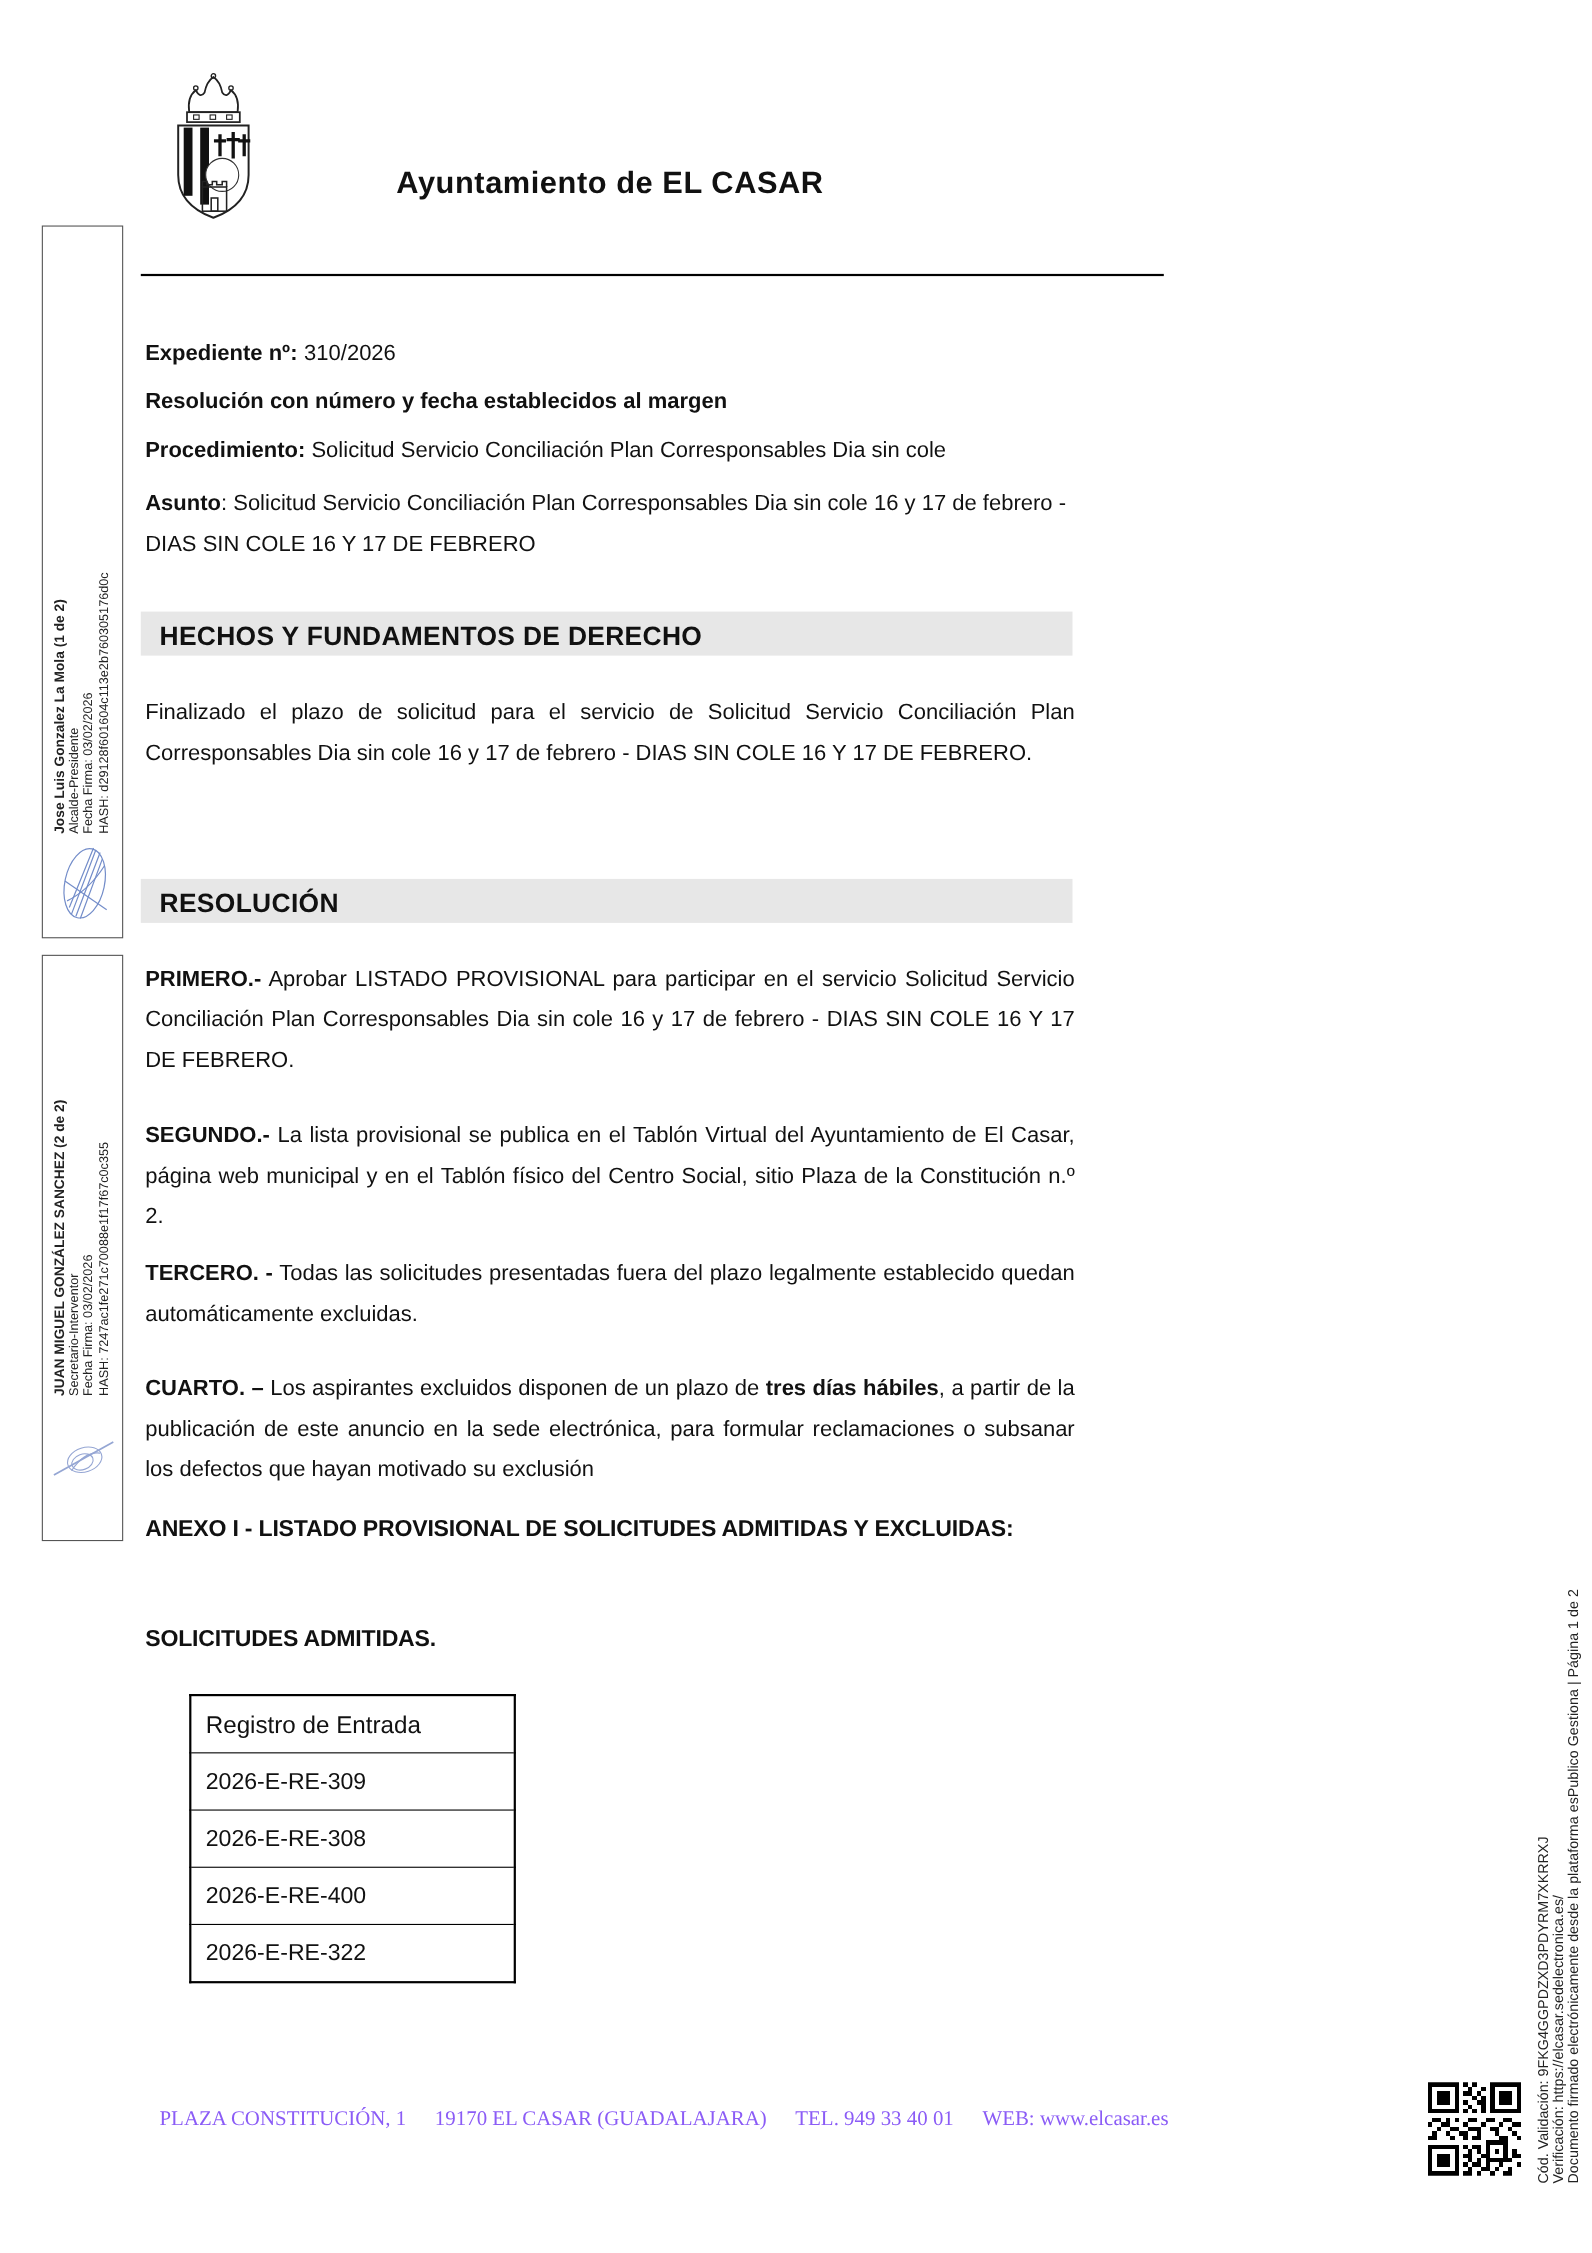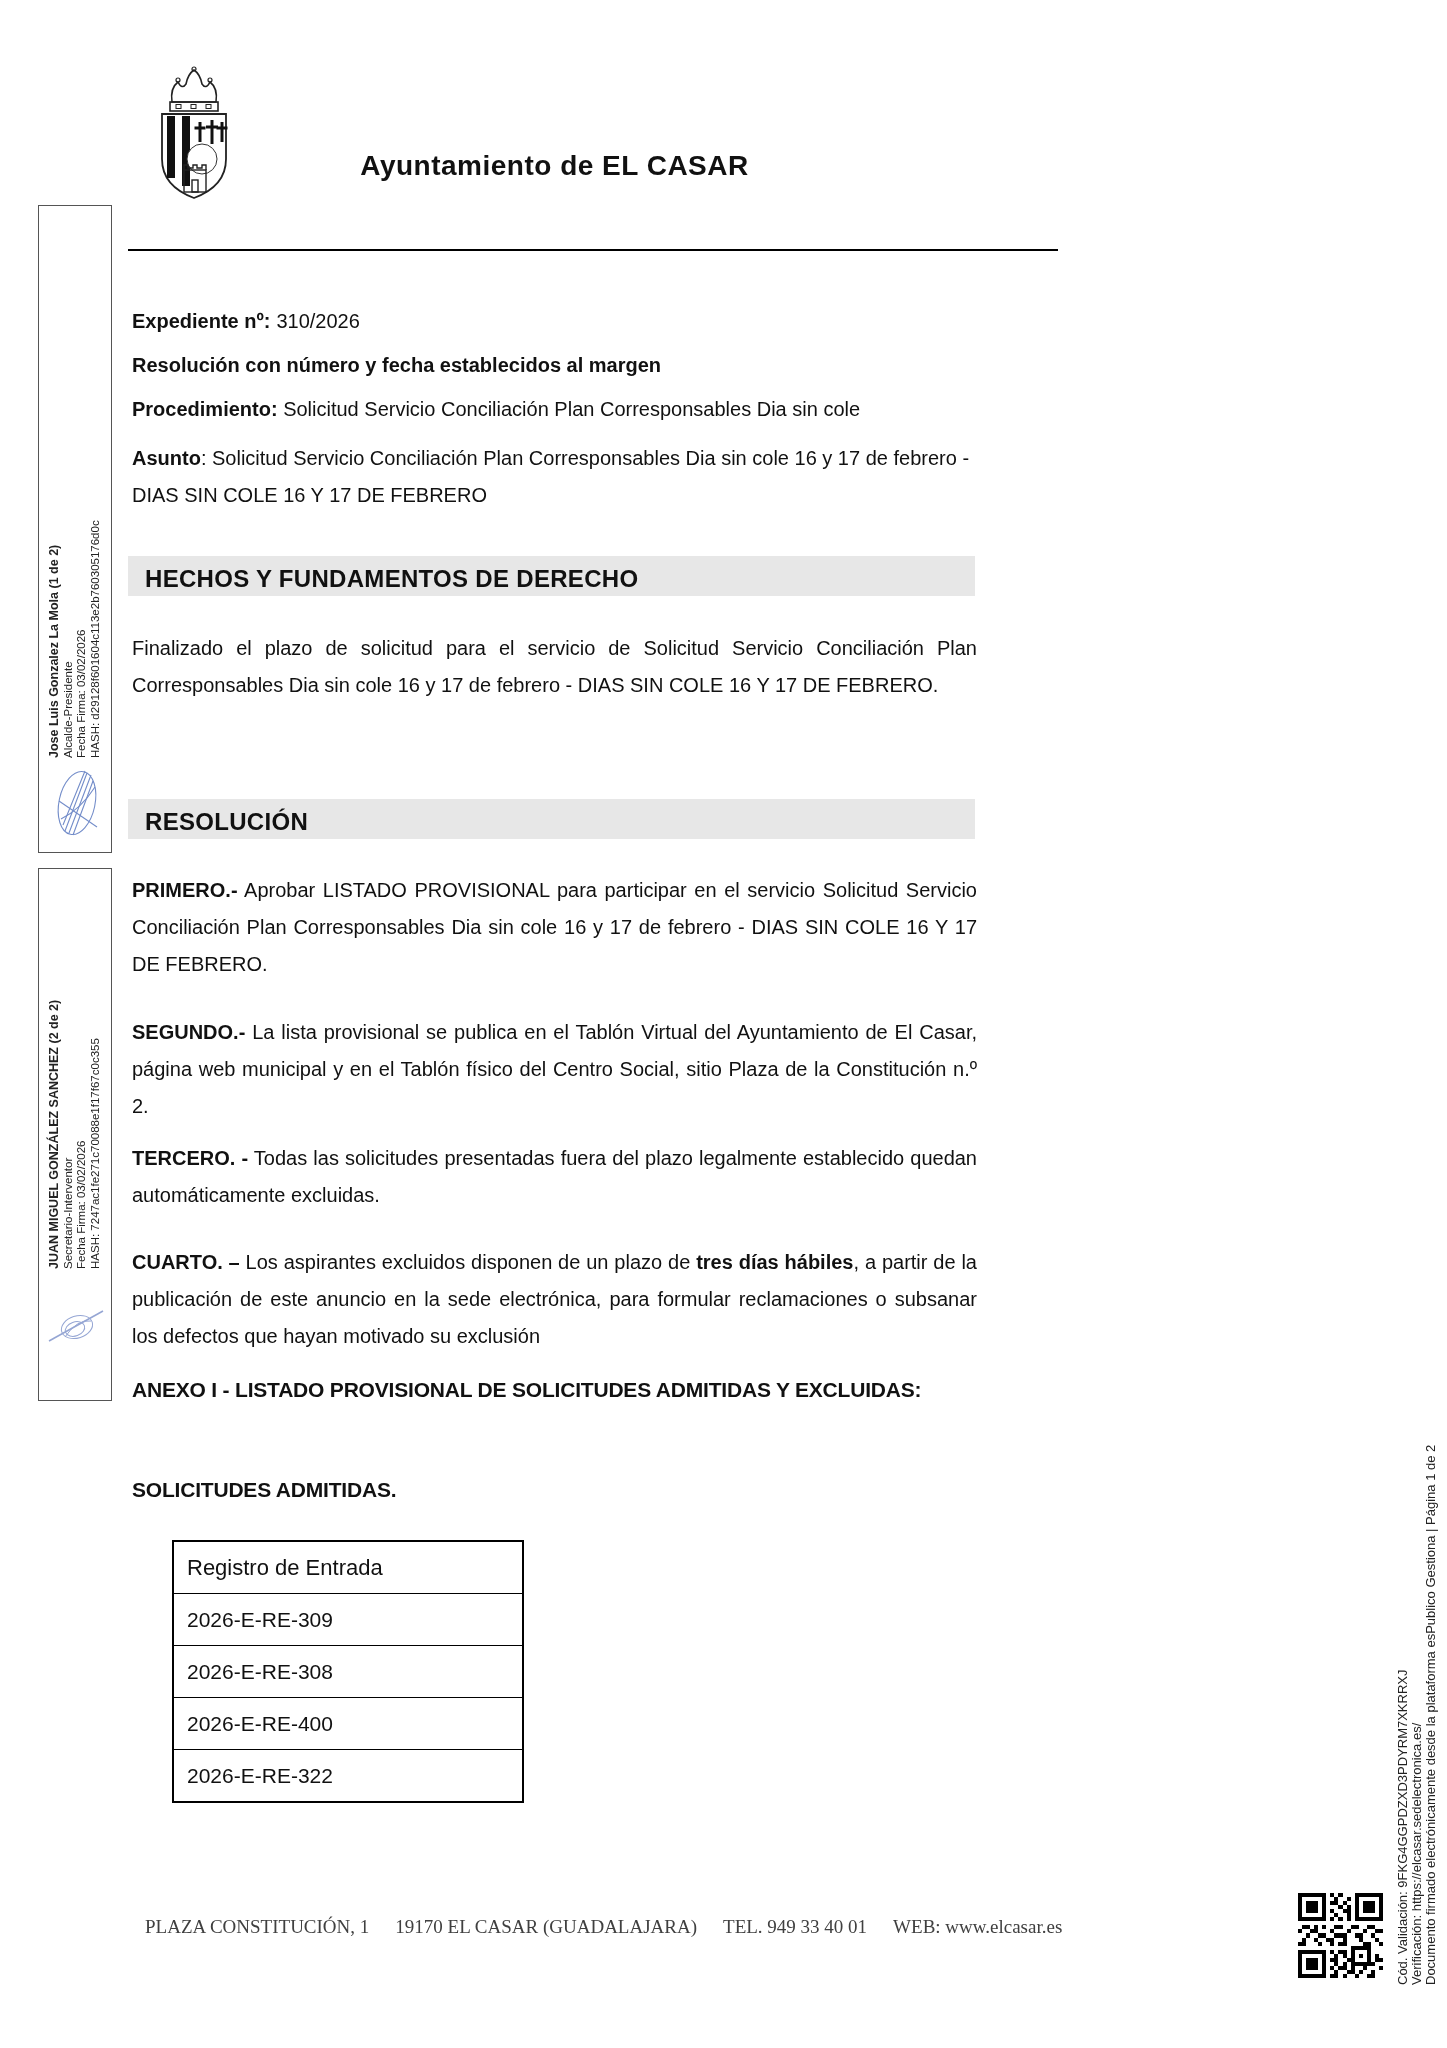--- a/index.html
+++ b/index.html
@@ -23,27 +23,27 @@
   .section-bar{left:128px;width:847px;height:40px;background:#e7e7e7;
     font-size:24px;font-weight:bold;line-height:46px;padding-left:17px;
     box-sizing:border-box;letter-spacing:.3px;}
 
   .para{left:132px;width:845px;font-size:20px;line-height:37px;text-align:justify;}
   .para b{font-weight:bold;}
 
   .anexo-title{left:132px;width:910px;font-size:21px;font-weight:bold;letter-spacing:-0.2px;}
 
   
-  .reg-table{left:172px;top:1540px;width:352px;border:2px solid #000;border-collapse:collapse;}
+  .reg-table{left:172px;top:1540px;width:297px;border:2px solid #000;border-collapse:collapse;}
   .reg-table td{border:1px solid #000;height:49px;font-size:21px;padding-left:13px;
     vertical-align:middle;background:#fff;}
 
   
   .footer{left:145px;top:1916px;width:900px;font-family:"Liberation Serif",serif;
-    font-size:19px;color:#404040;white-space:nowrap;}
+    font-size:19px;color:#8b5cf6;white-space:nowrap;}
   .footer span{margin-right:26px;}
 
   
   .sig-box{left:38px;width:74px;border:1px solid #555;background:#fff;box-sizing:border-box;}
   .sig-box-1{top:205px;height:648px;}
   .sig-box-2{top:868px;height:533px;}
   .rot{transform:rotate(-90deg);transform-origin:0 0;}
   .sig-text{font-size:11.5px;line-height:13.5px;color:#222;white-space:nowrap;}
   .sig-text .sig-name{font-size:12.5px;font-weight:bold;}
 

